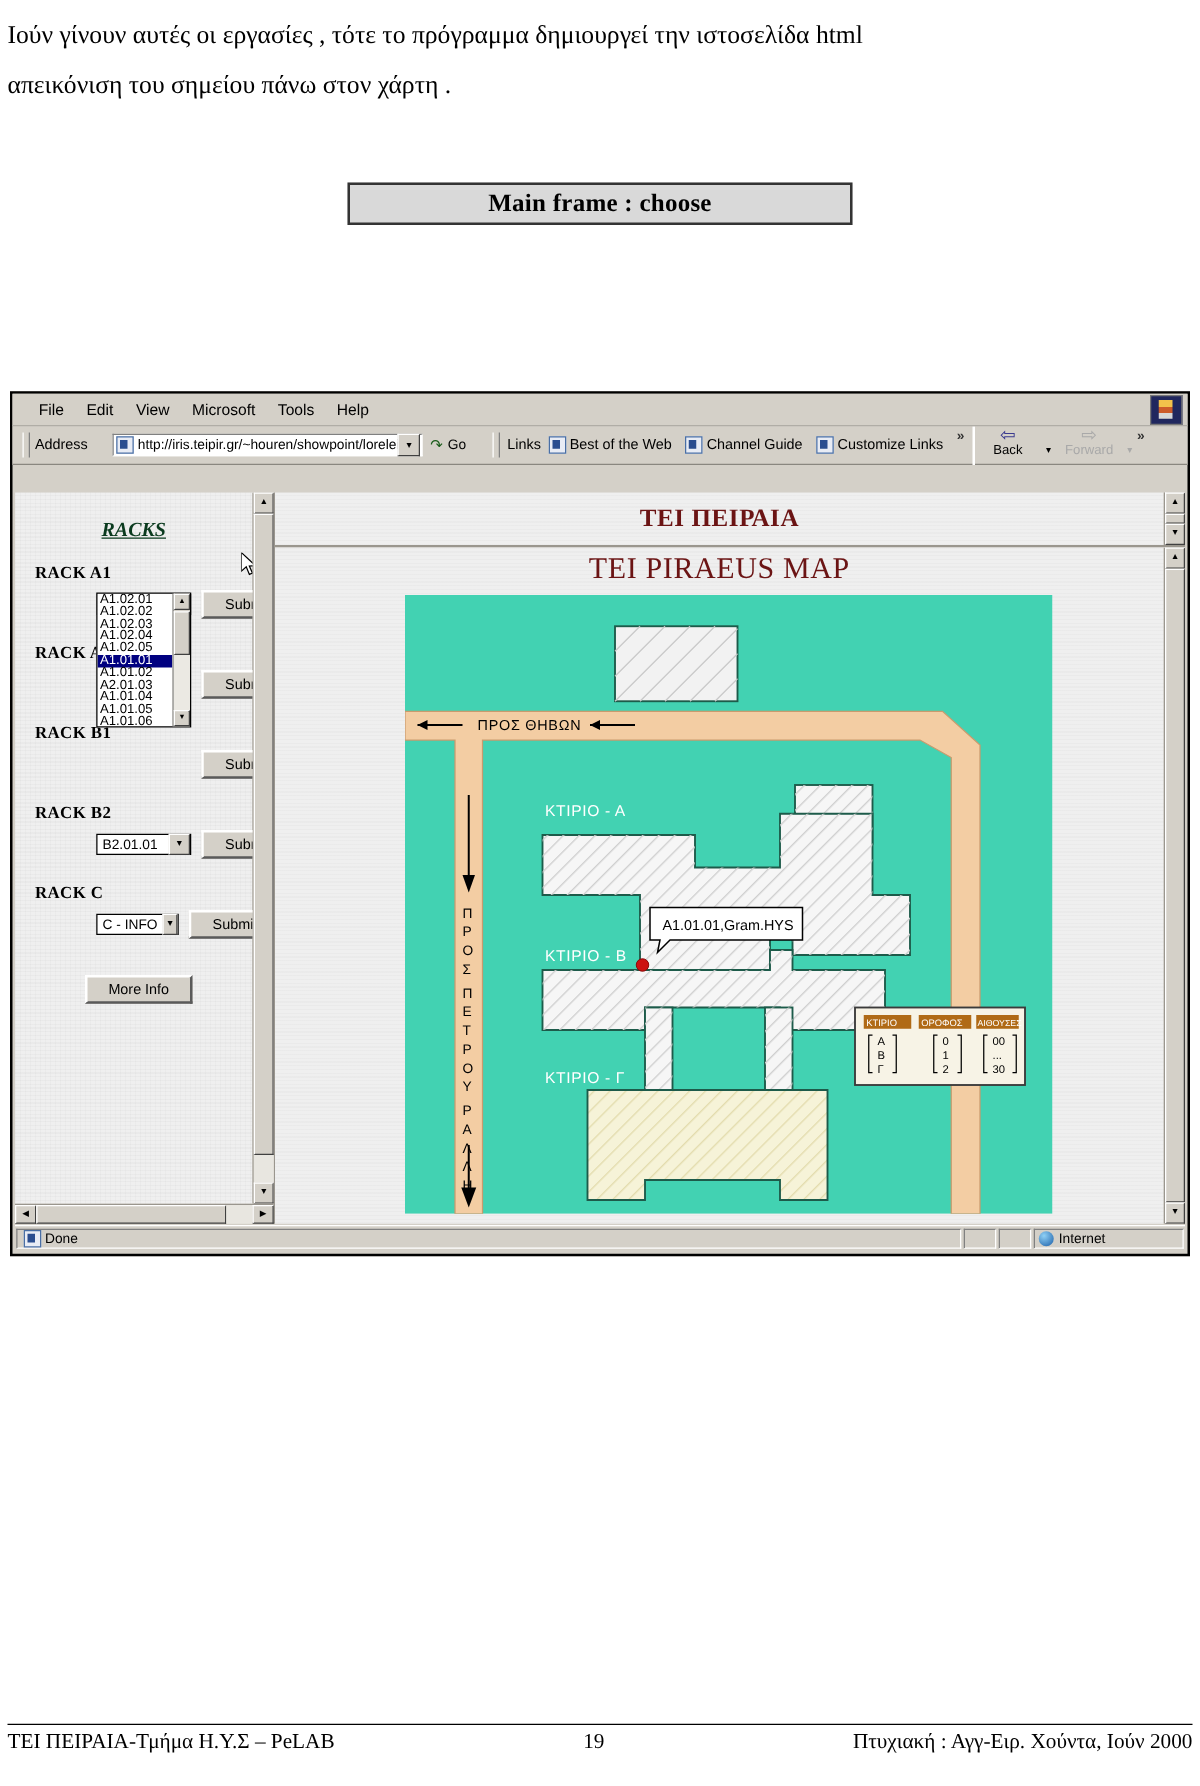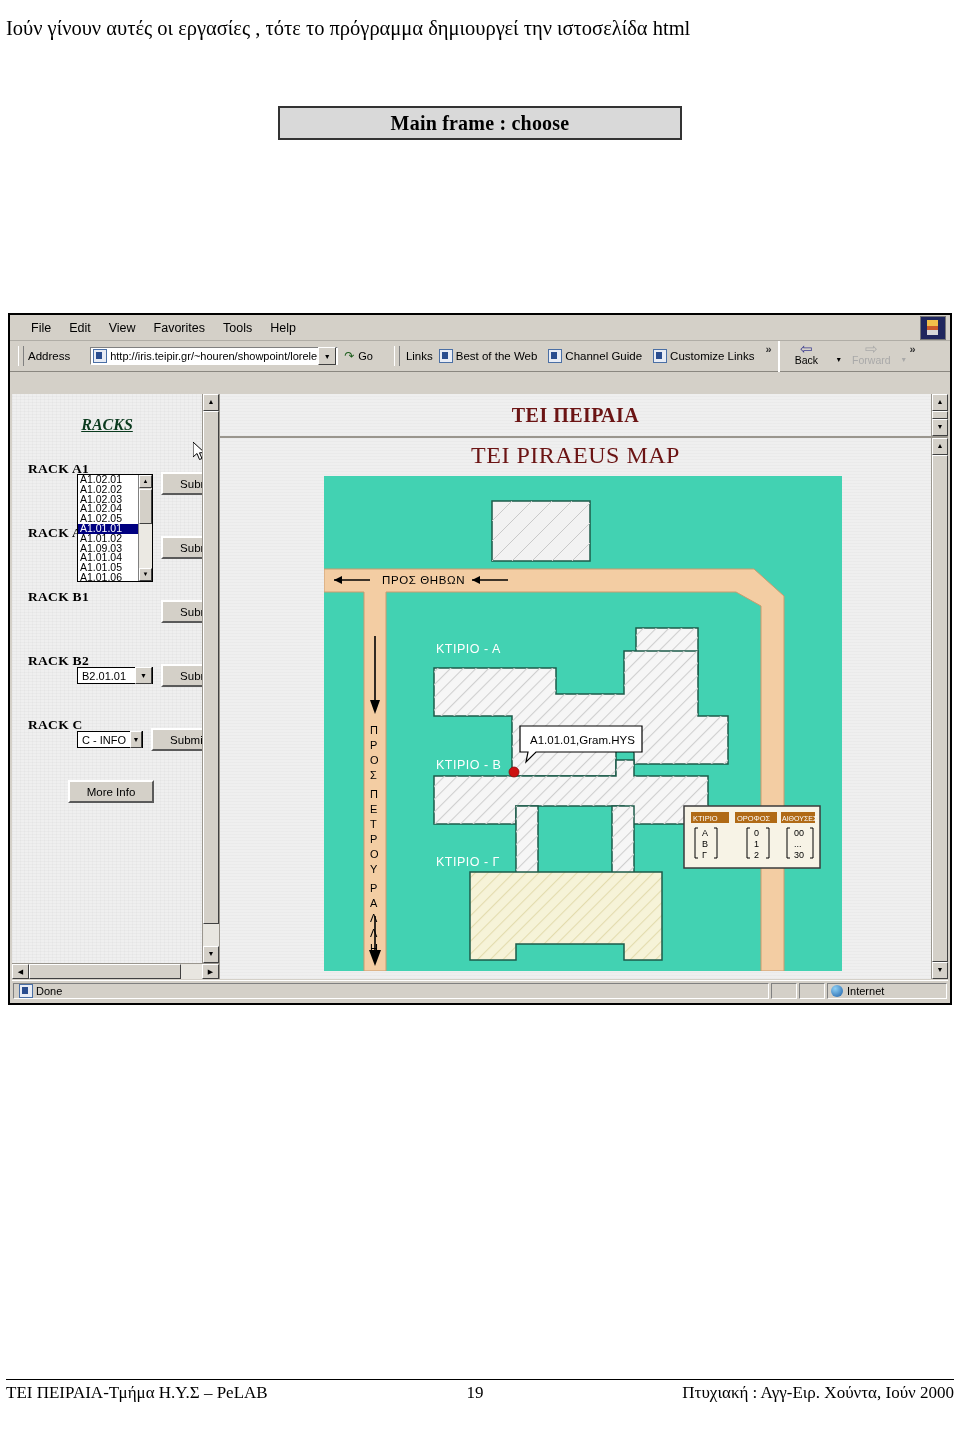--- a/index.html
+++ b/index.html
@@ -148,21 +148,21 @@
   }
   .frame-left-inner{flex:1;position:relative;overflow:hidden;}
 
   .racks-title{
     text-align:center;font-family:"Liberation Serif", serif;
     font-style:italic;font-weight:bold;font-size:16px;color:#0a3a1e;
     text-decoration:underline;margin-top:22px;
   }
   .rack-row{position:relative;height:64px;}
   .rack-label{
-    position:absolute;left:16px;top:11px;font-family:"Liberation Serif", serif;
+    position:absolute;left:16px;top:0;font-family:"Liberation Serif", serif;
     font-weight:bold;font-size:13.5px;letter-spacing:.3px;
   }
   .rack-ctrl{position:absolute;left:65px;top:22px;display:flex;align-items:center;}
   .sel{
     height:17px;background:#fff;border:1px solid #000;
     display:flex;align-items:center;box-sizing:border-box;
     font-family:"Liberation Sans", sans-serif;font-size:11px;
   }
   .sel .val{padding:0 4px;white-space:nowrap;}
   .sel .drop{
@@ -305,34 +305,35 @@
   .footer-row{display:flex;align-items:baseline;font-size:17px;}
   .footer-left{flex:0 0 auto;}
   .footer-mid{flex:1;text-align:center;}
   .footer-right{flex:0 0 auto;}
 </style>
 </head>
 <body>
 
 <div class="doc-body">
   <p class="para">Ιούν γίνουν αυτές οι εργασίες ,  τότε το πρόγραμμα δημιουργεί την ιστοσελίδα html</p>
+  <p class="para">απεικόνιση του σημείου πάνω στον χάρτη .</p>
 </div>
 
 <div class="mainframe-wrap">
   <div class="mainframe-box">Main frame : choose</div>
 </div>
 
 <div class="browser">
 
 
   <div class="menubar">
     <div class="menu-item">File</div>
     <div class="menu-item">Edit</div>
     <div class="menu-item">View</div>
-    <div class="menu-item">Favorites</div>
+    <div class="menu-item">Microsoft</div>
     <div class="menu-item">Tools</div>
     <div class="menu-item">Help</div>
     <div class="ie-logo"></div>
   </div>
 
   <div class="addrbar">
     <div class="grip"></div>
     <div class="addr-label">Address</div>
     <div class="addr-field">
       <div class="addr-ico"></div>
@@ -445,21 +446,21 @@
 
           <div class="droplist">
             <div class="opts">
               <div class="opt">A1.02.01</div>
               <div class="opt">A1.02.02</div>
               <div class="opt">A1.02.03</div>
               <div class="opt">A1.02.04</div>
               <div class="opt">A1.02.05</div>
               <div class="opt sel-opt">A1.01.01</div>
               <div class="opt">A1.01.02</div>
-              <div class="opt">A1.09.03</div>
+              <div class="opt">A2.01.03</div>
               <div class="opt">A1.01.04</div>
               <div class="opt">A1.01.05</div>
               <div class="opt">A1.01.06</div>
             </div>
             <div class="sb">
               <div class="btn">▲</div>
               <div class="thumb"></div>
               <div class="track"></div>
               <div class="btn">▼</div>
             </div>

